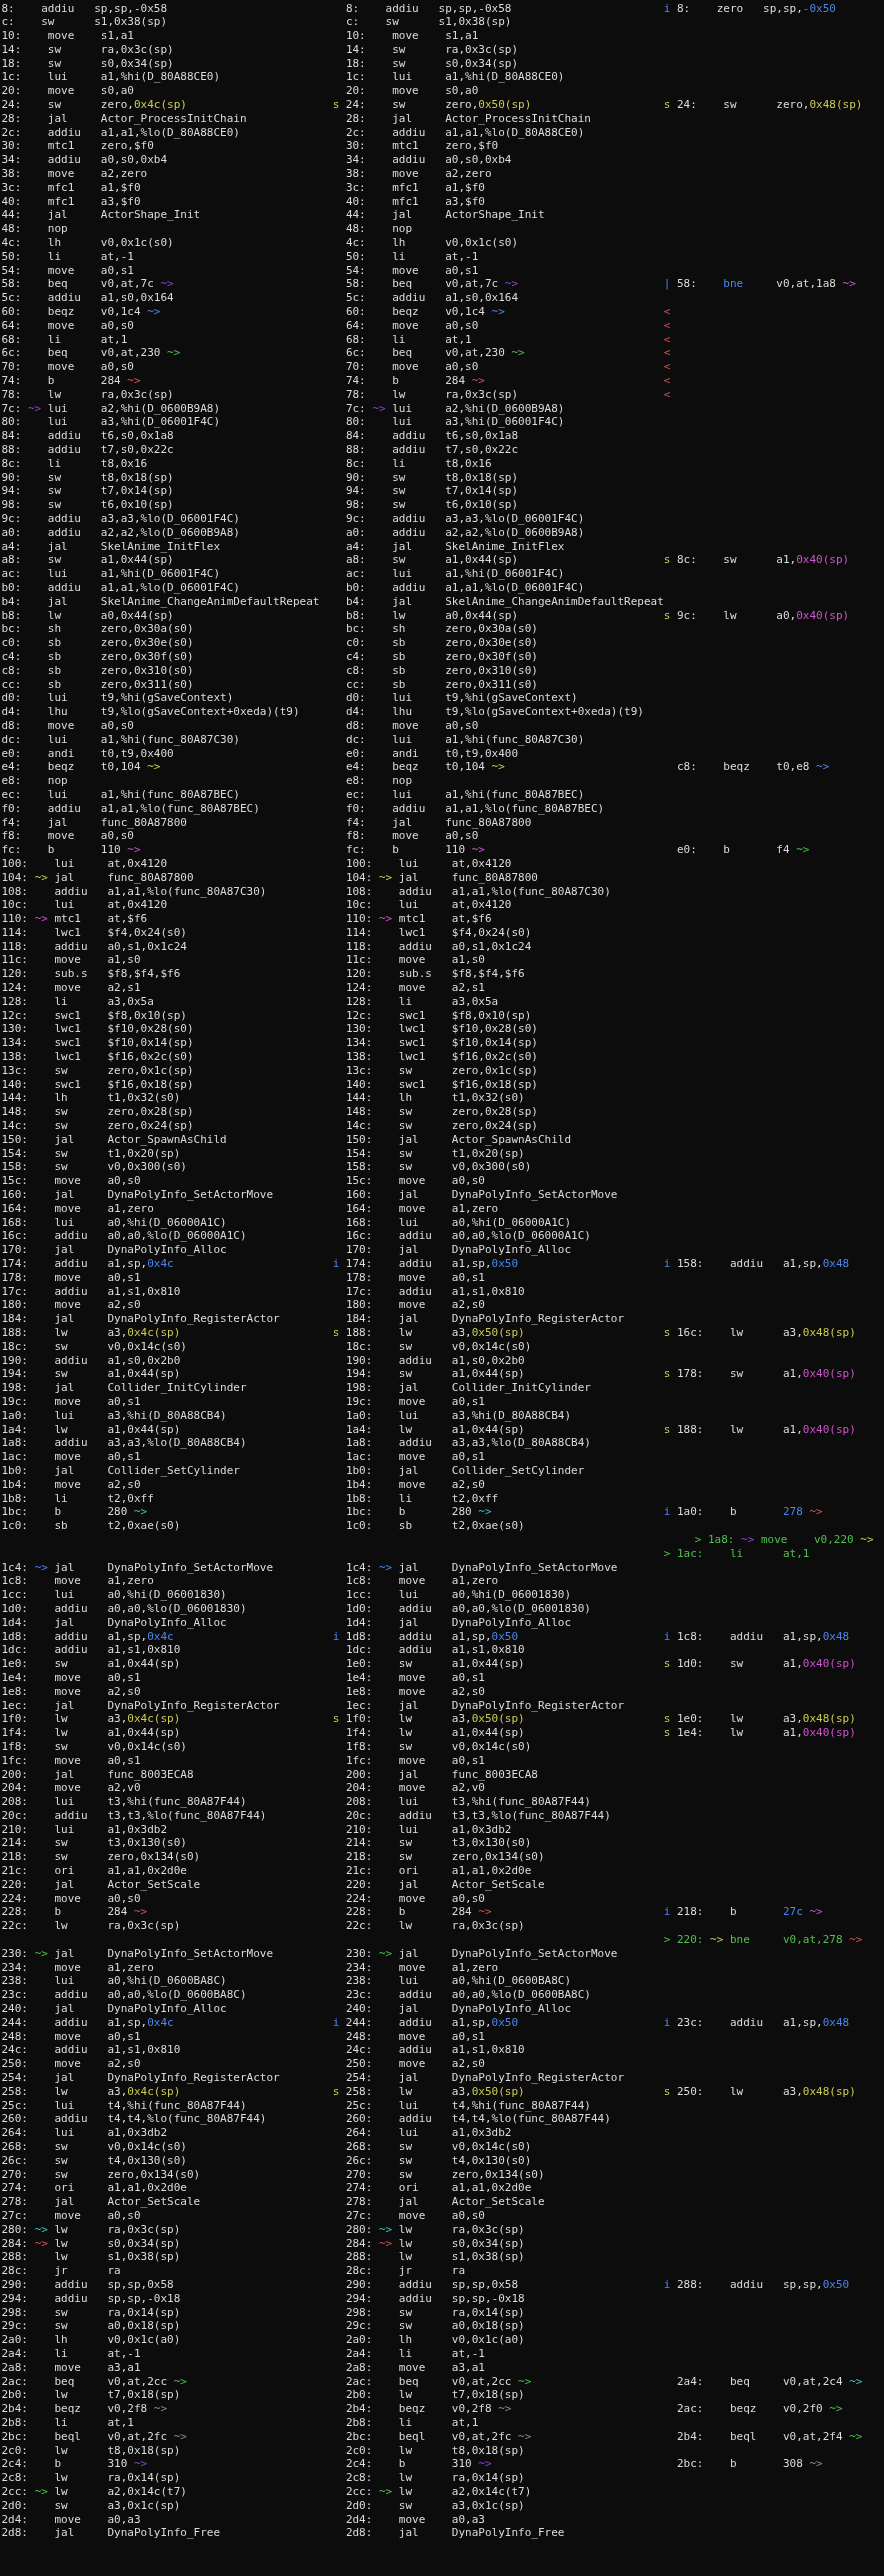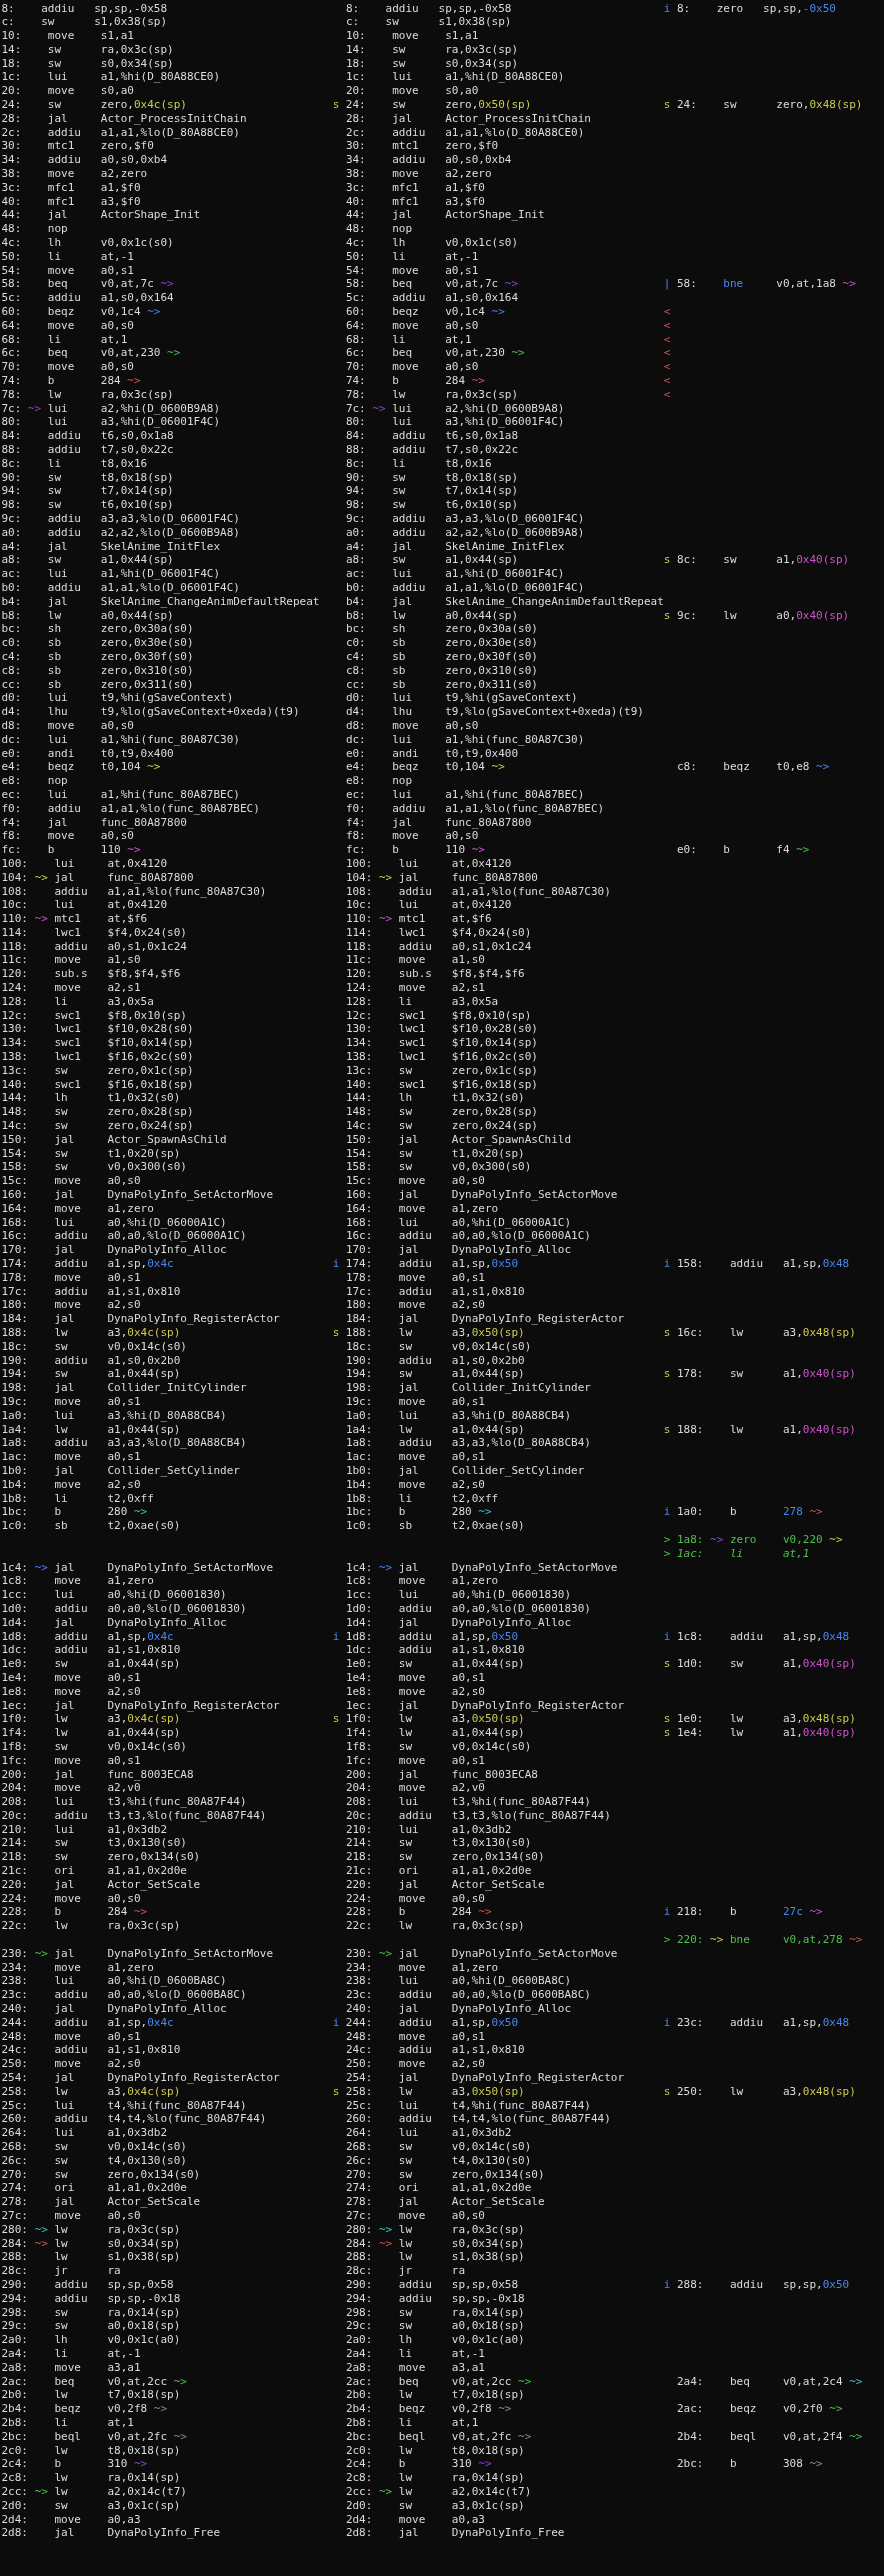--- a/index.html
+++ b/index.html
@@ -126,22 +126,22 @@
       <div class="line"><span class="col tgt"><span>19c:    move    a0,s1</span></span><span class="col cur"><span>  </span><span>19c:    move    a0,s1</span></span></div>
       <div class="line"><span class="col tgt"><span>1a0:    lui     a3,%hi(D_80A88CB4)</span></span><span class="col cur"><span>  </span><span>1a0:    lui     a3,%hi(D_80A88CB4)</span></span></div>
       <div class="line"><span class="col tgt"><span>1a4:    lw      a1,0x44(sp)</span></span><span class="col cur"><span>  </span><span>1a4:    lw      a1,0x44(sp)</span></span><span class="col prev"><span style="color: rgb(205, 205, 81);">s</span><span> 188:    lw      a1,</span><span style="color: rgb(207, 83, 207);">0x40(sp)</span></span></div>
       <div class="line"><span class="col tgt"><span>1a8:    addiu   a3,a3,%lo(D_80A88CB4)</span></span><span class="col cur"><span>  </span><span>1a8:    addiu   a3,a3,%lo(D_80A88CB4)</span></span></div>
       <div class="line"><span class="col tgt"><span>1ac:    move    a0,s1</span></span><span class="col cur"><span>  </span><span>1ac:    move    a0,s1</span></span></div>
       <div class="line"><span class="col tgt"><span>1b0:    jal     Collider_SetCylinder</span></span><span class="col cur"><span>  </span><span>1b0:    jal     Collider_SetCylinder</span></span></div>
       <div class="line"><span class="col tgt"><span>1b4:    move    a2,s0</span></span><span class="col cur"><span>  </span><span>1b4:    move    a2,s0</span></span></div>
       <div class="line"><span class="col tgt"><span>1b8:    li      t2,0xff</span></span><span class="col cur"><span>  </span><span>1b8:    li      t2,0xff</span></span></div>
       <div class="line"><span class="col tgt"><span>1bc:    b       280 </span><span style="color: rgb(63, 195, 195);">~&gt;</span></span><span class="col cur"><span>  </span><span>1bc:    b       280 </span><span style="color: rgb(63, 195, 195);">~&gt;</span></span><span class="col prev"><span style="color: rgb(74, 134, 240);">i</span><span> 1a0:    b       </span><span style="color: rgb(74, 134, 240);">278</span><span> </span><span style="color: rgb(221, 80, 80);">~&gt;</span></span></div>
       <div class="line"><span class="col tgt"><span>1c0:    sb      t2,0xae(s0)</span></span><span class="col cur"><span>  </span><span>1c0:    sb      t2,0xae(s0)</span></span></div>
-      <div class="line"><span class="col prev"><span style="color: rgb(79, 192, 79);">&gt; 1a8: </span><span style="color: rgb(143, 66, 212);">~&gt;</span><span> </span><span style="color: rgb(79, 192, 79);">zero    v0,220 </span><span style="color: rgb(205, 205, 81);">~&gt;</span></span></div>
-      <div class="line"><span class="col prev"><span style="color: rgb(79, 192, 79); font-style: italic;">&gt; 1ac:    li      at,1</span></span></div>
+      <div class="line"><span class="col prev"><span style="color: rgb(79, 192, 79); margin-left: 31px;">&gt; 1a8: </span><span style="color: rgb(143, 66, 212);">~&gt;</span><span> </span><span style="color: rgb(79, 192, 79);">move    v0,220 </span><span style="color: rgb(205, 205, 81);">~&gt;</span></span></div>
+      <div class="line"><span class="col prev"><span style="color: rgb(79, 192, 79);">&gt; 1ac:    li      at,1</span></span></div>
       <div class="line"><span class="col tgt"><span>1c4: </span><span style="color: rgb(74, 134, 240);">~&gt;</span><span> jal     DynaPolyInfo_SetActorMove</span></span><span class="col cur"><span>  </span><span>1c4: </span><span style="color: rgb(74, 134, 240);">~&gt;</span><span> jal     DynaPolyInfo_SetActorMove</span></span></div>
       <div class="line"><span class="col tgt"><span>1c8:    move    a1,zero</span></span><span class="col cur"><span>  </span><span>1c8:    move    a1,zero</span></span></div>
       <div class="line"><span class="col tgt"><span>1cc:    lui     a0,%hi(D_06001830)</span></span><span class="col cur"><span>  </span><span>1cc:    lui     a0,%hi(D_06001830)</span></span></div>
       <div class="line"><span class="col tgt"><span>1d0:    addiu   a0,a0,%lo(D_06001830)</span></span><span class="col cur"><span>  </span><span>1d0:    addiu   a0,a0,%lo(D_06001830)</span></span></div>
       <div class="line"><span class="col tgt"><span>1d4:    jal     DynaPolyInfo_Alloc</span></span><span class="col cur"><span>  </span><span>1d4:    jal     DynaPolyInfo_Alloc</span></span></div>
       <div class="line"><span class="col tgt"><span>1d8:    addiu   a1,sp,</span><span style="color: rgb(74, 134, 240);">0x4c</span></span><span class="col cur"><span style="color: rgb(74, 134, 240);">i</span><span> 1d8:    addiu   a1,sp,</span><span style="color: rgb(74, 134, 240);">0x50</span></span><span class="col prev"><span style="color: rgb(74, 134, 240);">i</span><span> 1c8:    addiu   a1,sp,</span><span style="color: rgb(74, 134, 240);">0x48</span></span></div>
       <div class="line"><span class="col tgt"><span>1dc:    addiu   a1,s1,0x810</span></span><span class="col cur"><span>  </span><span>1dc:    addiu   a1,s1,0x810</span></span></div>
       <div class="line"><span class="col tgt"><span>1e0:    sw      a1,0x44(sp)</span></span><span class="col cur"><span>  </span><span>1e0:    sw      a1,0x44(sp)</span></span><span class="col prev"><span style="color: rgb(205, 205, 81);">s</span><span> 1d0:    sw      a1,</span><span style="color: rgb(207, 83, 207);">0x40(sp)</span></span></div>
       <div class="line"><span class="col tgt"><span>1e4:    move    a0,s1</span></span><span class="col cur"><span>  </span><span>1e4:    move    a0,s1</span></span></div>
       <div class="line"><span class="col tgt"><span>1e8:    move    a2,s0</span></span><span class="col cur"><span>  </span><span>1e8:    move    a2,s0</span></span></div>

